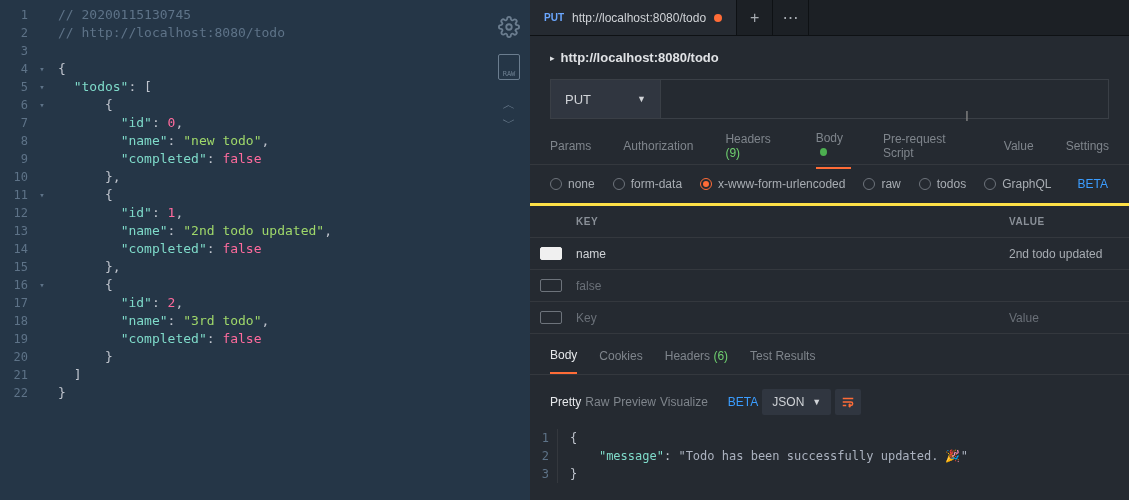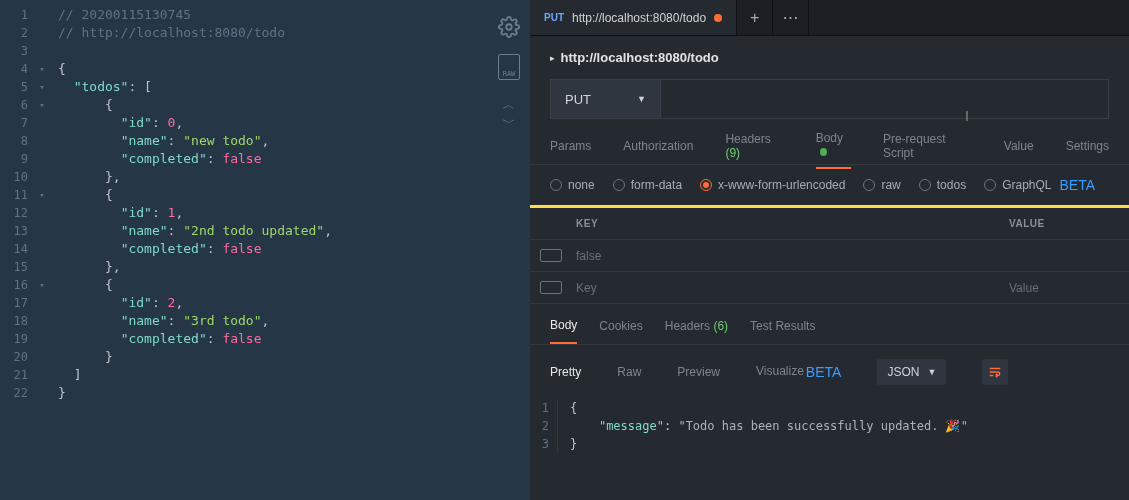--- a/index.html
+++ b/index.html
@@ -46,35 +46,35 @@
   .tabs2{display:flex;gap:32px;padding:0 20px;border-bottom:1px solid #34383e;height:30px;align-items:center;font-size:12px}
   .tabs2 span{cursor:pointer;color:#7f858c;padding-bottom:8px}
   .tabs2 span.active{color:#e6e8eb;border-bottom:2px solid #ff6c37}
   .tabs2 .cnt{color:#6fcf6f}
   .tabs2 .bdot{display:inline-block;width:7px;height:7px;border-radius:50%;background:#4caf50;margin-left:4px}
   .bodytype{display:flex;gap:18px;padding:12px 20px;align-items:center;font-size:12px;color:#a8adb3}
   .bodytype label{display:flex;align-items:center;gap:6px;cursor:pointer}
   .radio{width:12px;height:12px;border-radius:50%;border:1.5px solid #6d737b;display:inline-block}
   .radio.on{border-color:#ff6c37;display:flex;align-items:center;justify-content:center}
   .radio.on::after{content:"";width:6px;height:6px;border-radius:50%;background:#ff6c37}
-  .beta{color:#3b9dff;font-size:14px;vertical-align:top;margin-left:2px}
+  .beta{color:#3b9dff;font-size:12px;vertical-align:top;margin-left:20px}
   .kvtable{border-top:3px solid #fde047}
   .kvhead,.kvrow{display:grid;grid-template-columns:36px 1fr 130px;align-items:center;height:32px;border-bottom:1px solid #34383e;font-size:12px}
   .kvhead{color:#8a9098;font-size:10px;letter-spacing:.5px;font-weight:bold}
   .kvhead div,.kvrow div{padding:0 10px}
   .kvrow .kcell{color:#d0d3d7}
   .kvrow.muted .kcell,.kvrow.muted .vcell{color:#6a7078}
   .chk{width:13px;height:13px;border:1.3px solid #6d737b;border-radius:2px;margin:auto;display:flex;align-items:center;justify-content:center}
   .chk.on{background:#f0f0f0;border-color:#f0f0f0}
   .chk.on svg{stroke:#222}
   .resp-tabs{display:flex;gap:22px;padding:14px 20px 0;font-size:12px;color:#7f858c;align-items:center}
   .resp-tabs span{cursor:pointer;padding-bottom:10px}
   .resp-tabs span.active{color:#e6e8eb;border-bottom:2px solid #ff6c37}
   .resp-tabs .cnt{color:#6fcf6f}
-  .resp-bar{display:flex;align-items:center;gap:36px;padding:14px 20px;font-size:12px;color:#7f858c;border-top:1px solid #34383e}
+  .resp-bar{display:flex;align-items:center;gap:4px;padding:14px 20px;font-size:12px;color:#7f858c;border-top:1px solid #34383e}
   .resp-bar .act{color:#e6e8eb}
   .json-dd{background:#303640;padding:6px 10px;border-radius:2px;display:flex;align-items:center;gap:8px;color:#d0d3d7;cursor:pointer}
   .wrap-icon{width:26px;height:26px;background:#303640;border-radius:2px;display:flex;align-items:center;justify-content:center}
   .respbody{display:flex;font-family:Consolas,monospace;font-size:12px;line-height:18px}
   .respbody .g{width:28px;text-align:right;color:#5e7388;padding-right:8px;border-right:1px solid #34383e}
   .respbody .g div{height:18px}
   .respbody .c{padding-left:12px;white-space:pre}
   .rkey{color:#7fdbca}
   .rstr{color:#abb2bf}
 </style>
@@ -229,20 +229,31 @@
       </label>
   </div>
 
   <div class="kvtable">
     <div class="kvhead">
       <div></div>
       <div>KEY</div>
       <div>VALUE</div>
     </div>
     <div id="kvrows">
+        <div class="kvrow">
+          <div>
+            <div class="chk on">
+              <svg width="9" height="9" viewBox="0 0 24 24" fill="none" stroke-width="4">
+                <polyline points="4 12 9 17 20 6"></polyline>
+              </svg>
+            </div>
+          </div>
+          <div class="kcell">name</div>
+          <div class="vcell">2nd todo updated</div>
+        </div>
         <div class="kvrow muted">
           <div>
             <div class="chk "></div>
           </div>
           <div class="vcell">false</div>
         </div>
         <div class="kvrow muted">
           <div>
             <div class="chk "></div>
           </div>

